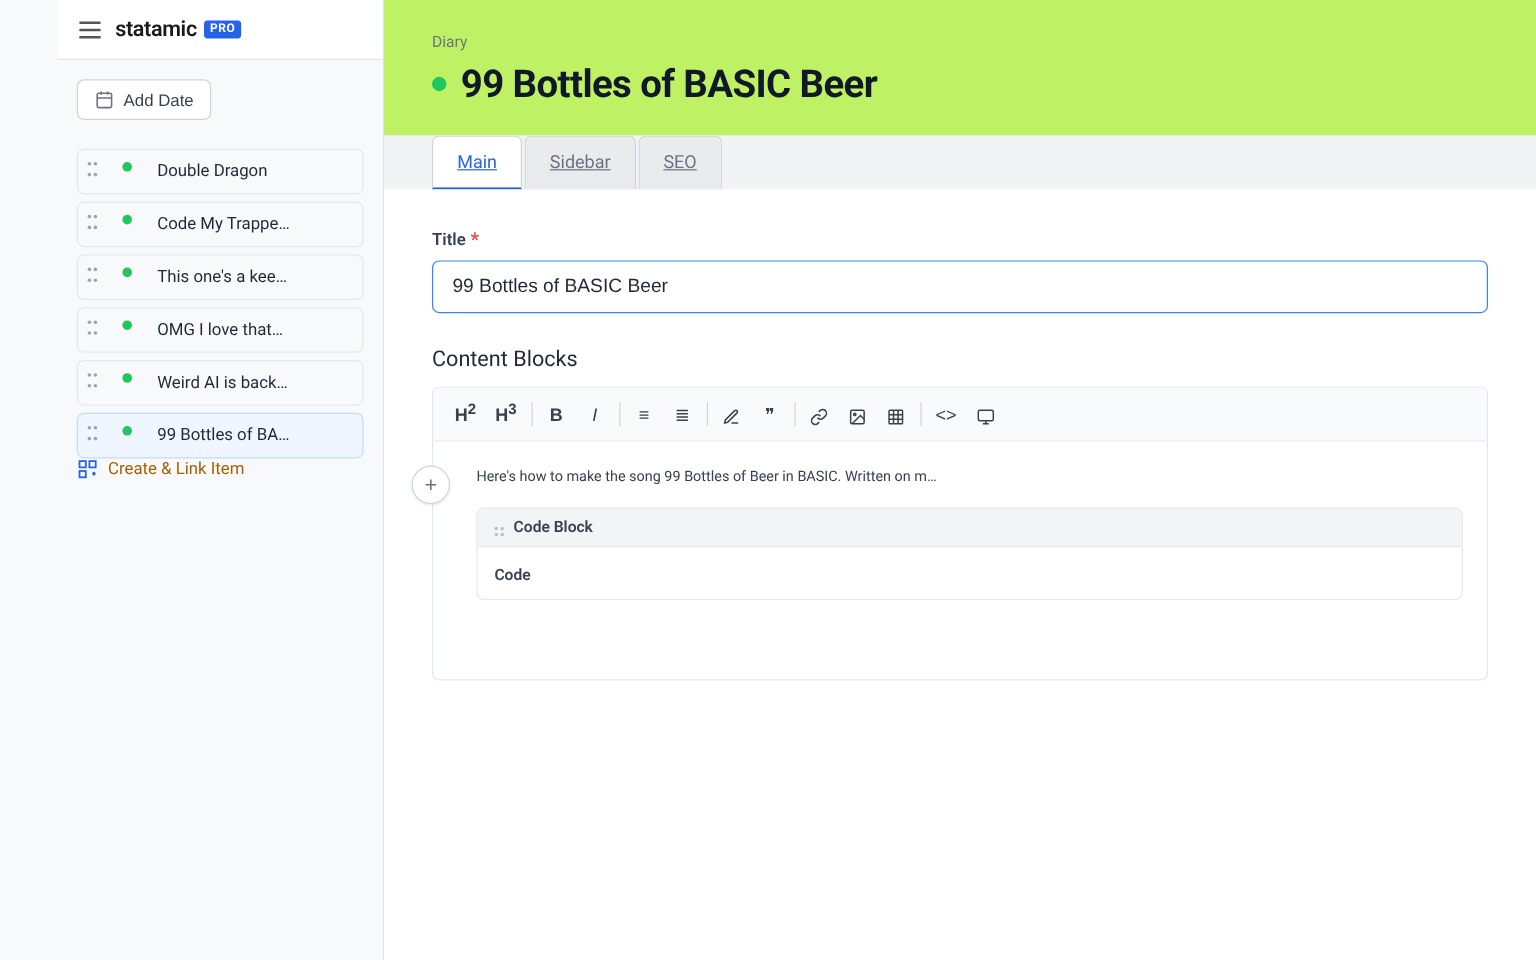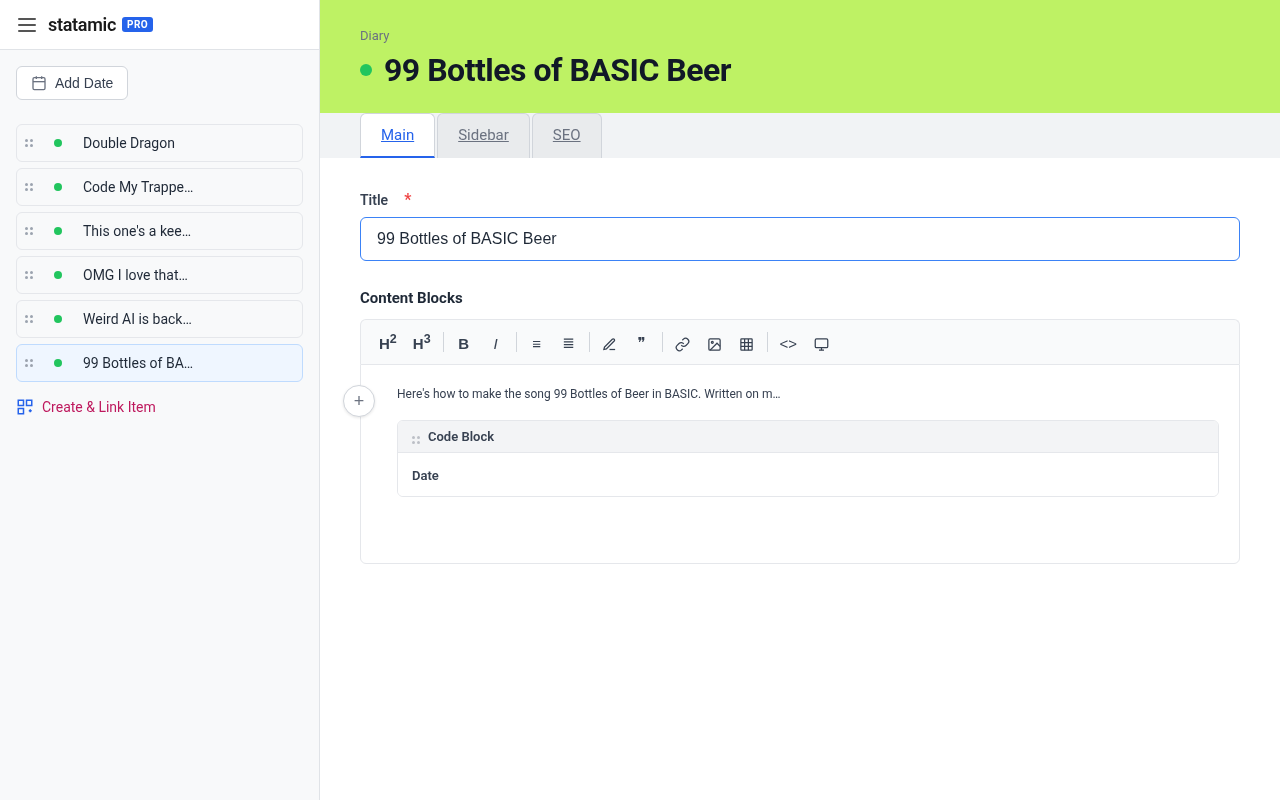--- a/index.html
+++ b/index.html
@@ -14,20 +14,21 @@
 
     
     .sidebar {
       width: 320px;
       min-width: 320px;
       background: #f8f9fa;
       border-right: 1px solid #e0e3e7;
       display: flex;
       flex-direction: column;
       height: 100%;
+      padding-left: 48px;
     }
 
     .sidebar-header {
       display: flex;
       align-items: center;
       gap: 12px;
       padding: 14px 18px;
       background: #fff;
       border-bottom: 1px solid #e0e3e7;
     }
@@ -98,21 +99,20 @@
     }
 
     .entry-list {
       display: flex;
       flex-direction: column;
       gap: 2px;
     }
 
     .entry-item {
       display: flex;
-      align-items: center;
       gap: 21px;
       padding: 10px 8px;
       border-radius: 6px;
       cursor: pointer;
       background: transparent;
       border: 1px solid #e5e7eb;
       margin-bottom: 4px;
     }
     .entry-item:last-child { margin-bottom: 0; }
     .entry-item.active {
@@ -146,22 +146,21 @@
       white-space: nowrap;
       overflow: hidden;
       text-overflow: ellipsis;
       flex: 1;
     }
 
     .create-link {
       display: flex;
       align-items: center;
       gap: 8px;
-      margin-top: 16px;
-      color: #be185d;
+      color: #a16207;
       font-size: 14px;
       cursor: pointer;
       text-decoration: none;
     }
 
     
     .main-content {
       flex: 1;
       background: #f1f3f5;
       overflow-y: auto;
@@ -239,42 +238,42 @@
       margin: 0;
     }
 
     .field-label {
       font-size: 14px;
       font-weight: 600;
       color: #374151;
       margin-bottom: 8px;
       display: flex;
       align-items: center;
-      gap: 16px;
+      gap: 4px;
     }
 
     .required-star {
       color: #ef4444;
       font-size: 16px;
     }
 
     .title-input {
       width: 100%;
       padding: 12px 16px;
       border: 1px solid #3b82f6;
       border-radius: 6px;
       font-size: 16px;
       color: #1f2937;
       outline: none;
       margin-bottom: 28px;
     }
 
     .content-blocks-label {
-      font-size: 15px;
-      font-weight: 700;
+      font-size: 18px;
+      font-weight: 400;
       color: #1f2937;
       margin-bottom: 12px;
     }
 
     .toolbar {
       display: flex;
       align-items: center;
       gap: 4px;
       padding: 8px 12px;
       border: 1px solid #e5e7eb;
@@ -584,19 +583,19 @@
           <div class="code-block-header">
             <div class="code-block-drag">
               <span></span>
                 <span></span>
                 <span></span>
                 <span></span>
             </div>
             <span class="code-block-title">Code Block</span>
           </div>
           <div class="code-block-body">
-            <span class="code-label">Date</span>
+            <span class="code-label">Code</span>
           </div>
         </div>
       </div>
     </div>
   </div>
 </div>
 
 </body></html>

